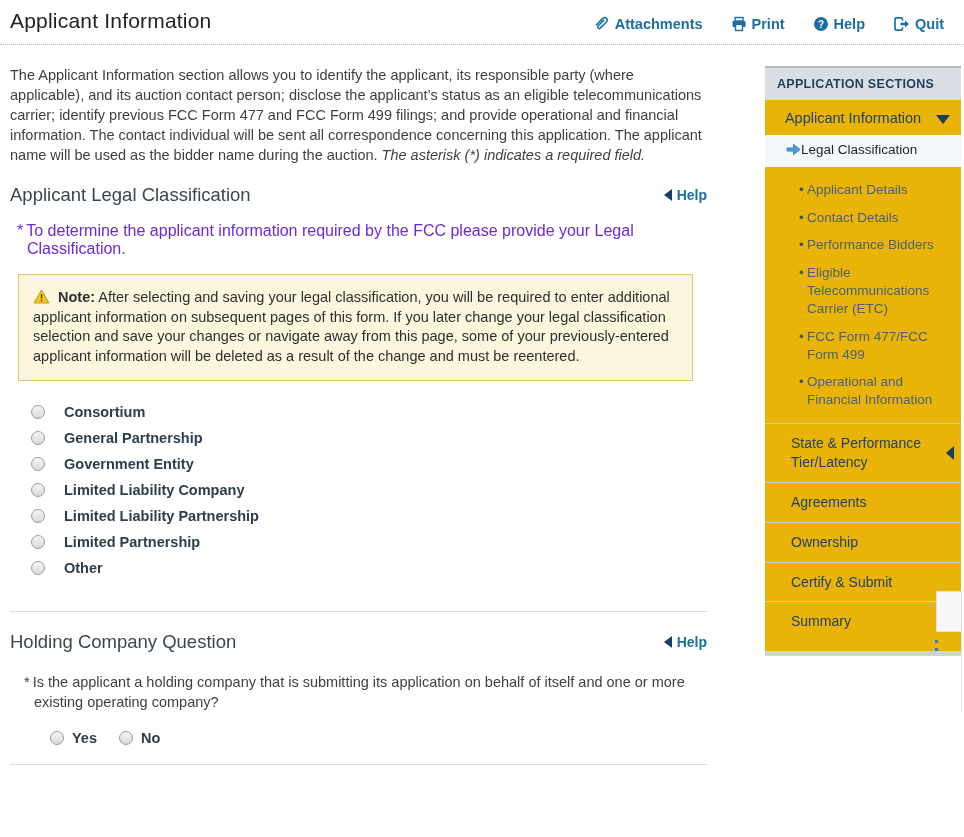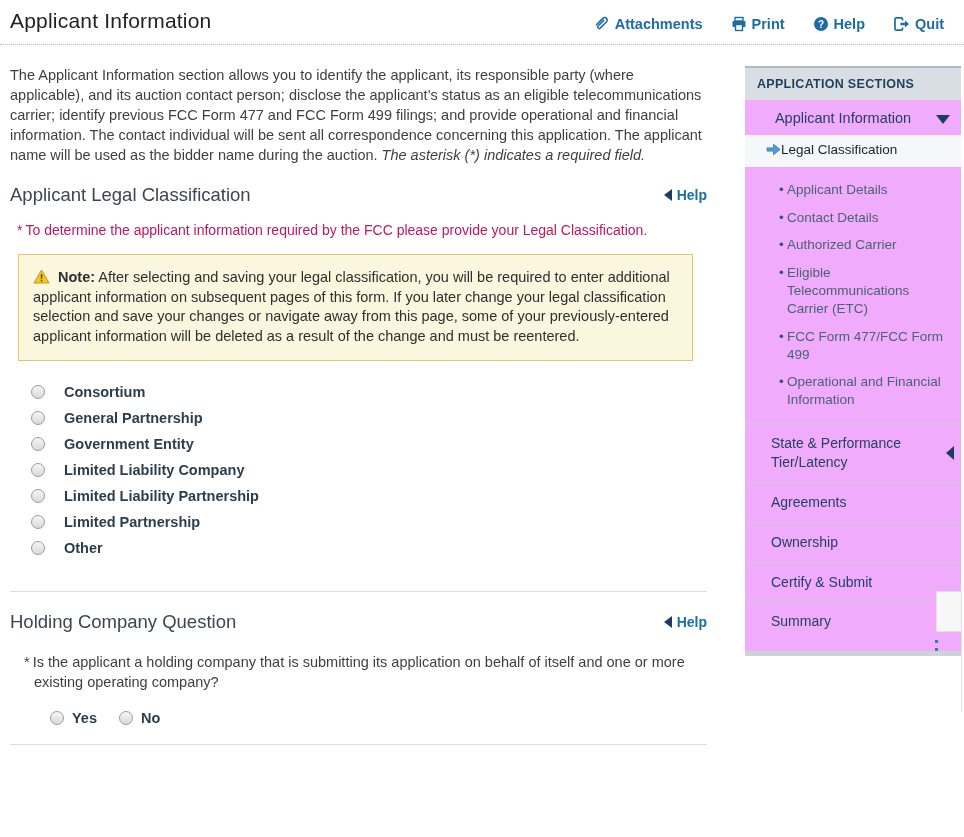--- a/index.html
+++ b/index.html
@@ -11,35 +11,35 @@
     padding:9px 12px 0 10px; height:45px; border-bottom:1px dotted #b9b9b9; }
   .page-title { font-size:21px; font-weight:400; color:#222; letter-spacing:.2px; }
   .toolbar { display:flex; gap:28px; margin-top:6px; margin-right:8px; }
   .tool-link { display:flex; align-items:center; gap:5px; color:#1b6ea5;
     font-size:14.5px; font-weight:600; text-decoration:none; cursor:pointer; }
   .tool-link svg { display:block; }
 
   
   .layout { display:flex; align-items:flex-start; }
   .main { width:717px; padding:0 10px; }
-  .sidebar { width:216px; margin-left:auto; margin-right:3px; margin-top:21px;
-    background:#f0abfc; }
+  .sidebar { width:196px; margin-left:auto; margin-right:3px; margin-top:21px;
+    background:#eab308; }
 
   
   .intro { margin-top:20px; font-size:14.5px; line-height:1.38; color:#3f3f3f; }
   .intro em { font-style:italic; }
 
   .sec-head { display:flex; align-items:center; justify-content:space-between; margin-top:19px; }
   .sec-title { font-size:18.5px; font-weight:400; color:#3c4651; }
   .help-link { display:flex; align-items:center; gap:5px; color:#1b6ea5;
     font-size:14px; font-weight:600; text-decoration:none; cursor:pointer; }
   .tri-left { width:0; height:0; border-top:6px solid transparent;
     border-bottom:6px solid transparent; border-right:8px solid #1c3e5e; }
 
-  .req-line { margin-top:16px; font-size:14px; color:#be185d;
+  .req-line { margin-top:16px; font-size:16px; color:#6d28d9;
     padding-left:17px; text-indent:-10px; }
   .req-star { padding-right:3px; }
 
   .note-box { margin:16px 14px 0 8px; background:#fbf7de; border:1px solid #dcca66;
     border-radius:0; padding:13px 14px; font-size:14.5px; line-height:1.36; color:#2f2f2f; }
   .note-box svg { vertical-align:-2px; margin-right:4px; }
   .note-box b { font-weight:700; }
 
   .radio-list { margin:18px 0 0 21px; }
   .radio-row { display:flex; align-items:center; gap:19px; height:26px; cursor:pointer; }
@@ -234,21 +234,21 @@
     <div class="sb-sub">
         <span class="bullet">•</span>
         <span>Applicant Details</span>
       </div>
     <div class="sb-sub">
         <span class="bullet">•</span>
         <span>Contact Details</span>
       </div>
     <div class="sb-sub">
         <span class="bullet">•</span>
-        <span>Authorized Carrier</span>
+        <span>Performance Bidders</span>
       </div>
     <div class="sb-sub">
         <span class="bullet">•</span>
         <span>Eligible Telecommunications Carrier (ETC)</span>
       </div>
     <div class="sb-sub">
         <span class="bullet">•</span>
         <span>FCC Form 477/FCC Form 499</span>
       </div>
     <div class="sb-sub">

